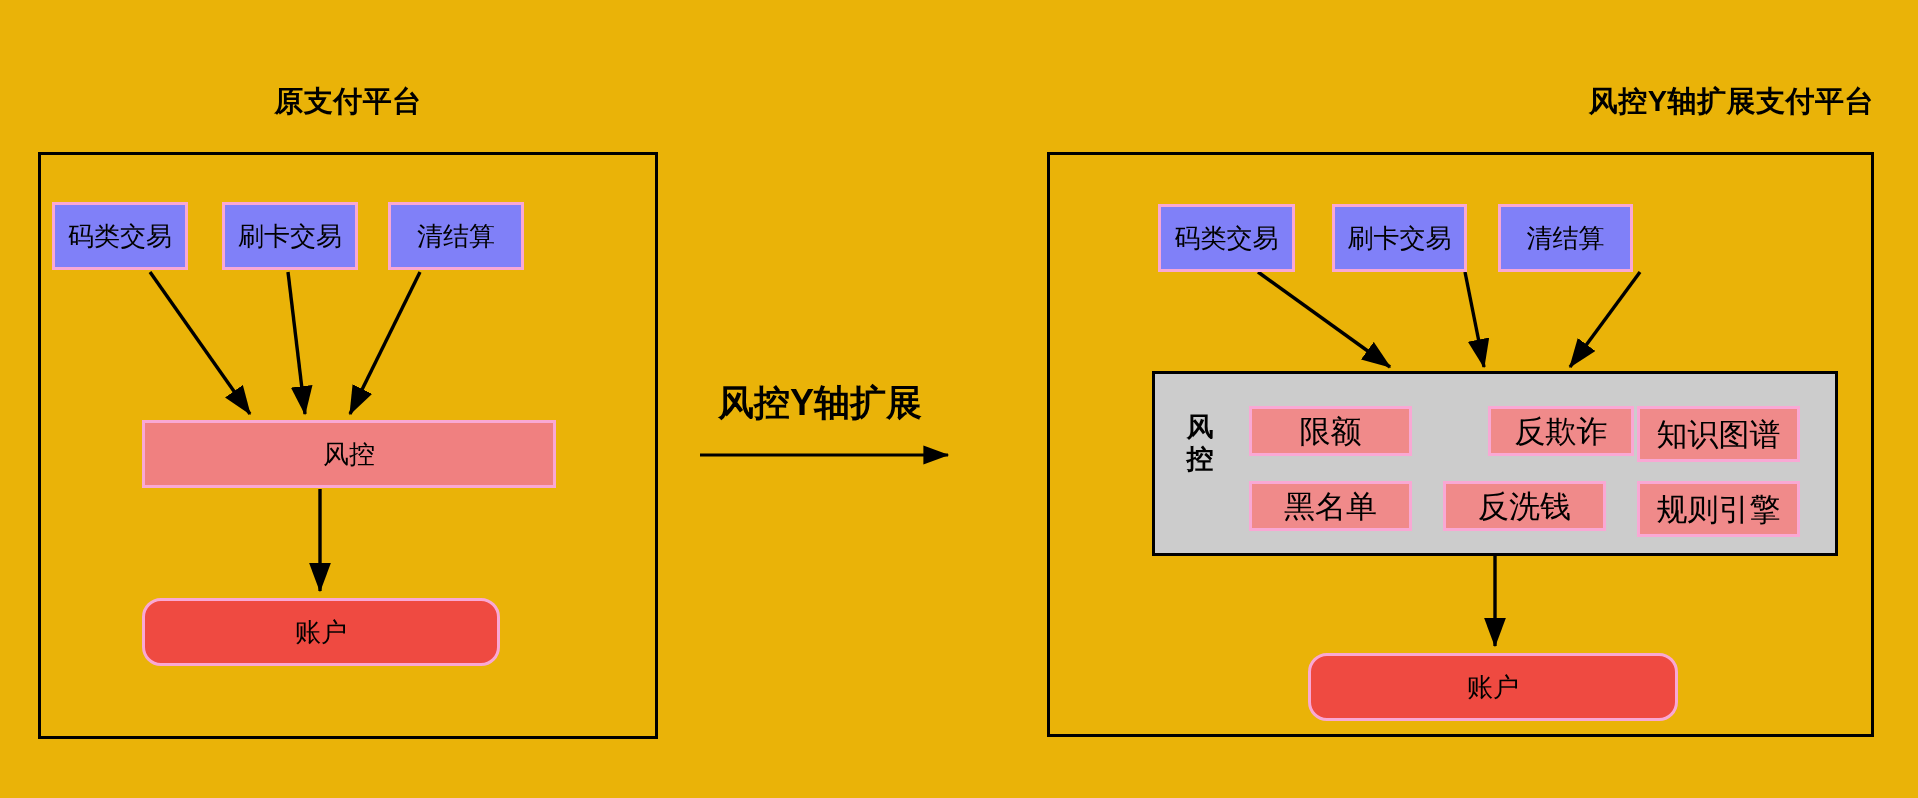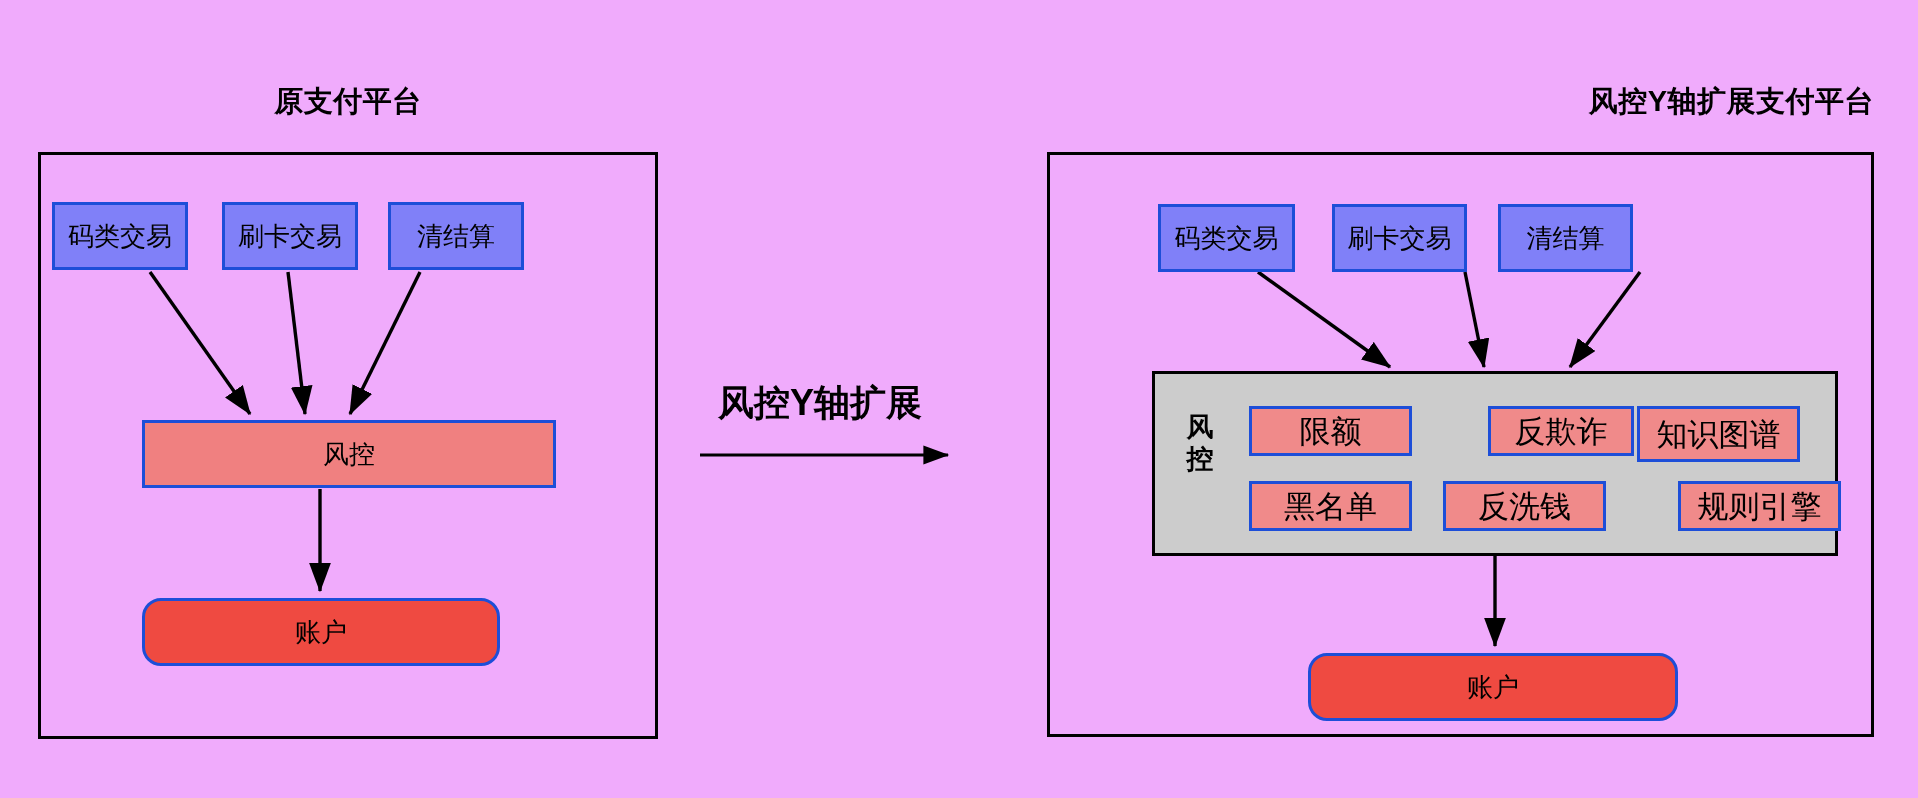--- a/index.html
+++ b/index.html
@@ -11,21 +11,21 @@
     width: 1918px;
     height: 798px;
     font-family: "Liberation Sans", "DejaVu Sans", sans-serif;
     overflow: hidden;
     position: relative;
   }
   #stage {
     position: relative;
     width: 1918px;
     height: 798px;
-    background: #f0abfc;
+    background: #eab308;
   }
 
   
   .panel-title {
     position: absolute;
     font-weight: bold;
     color: #000000;
     font-size: 29px;
     letter-spacing: 0.5px;
     white-space: nowrap;
@@ -37,21 +37,21 @@
     position: absolute;
     border: 3px solid #000000;
     background: transparent;
     box-sizing: border-box;
   }
 
   
   .node {
     position: absolute;
     box-sizing: border-box;
-    border: 3px solid #1d4ed8;
+    border: 3px solid #f9a8d4;
     display: flex;
     align-items: center;
     justify-content: center;
     color: #000000;
     font-size: 26px;
     white-space: nowrap;
     line-height: 1;
   }
   .node.blue  { background: #8080f8; }
   .node.salmon{ background: #f08080; }
@@ -174,21 +174,21 @@
   <div class="node sub" style="left:1637px; top:406px; width:163px; height:56px;">
     <span>知识图谱</span>
   </div>
 
   <div class="node sub" style="left:1249px; top:481px; width:163px; height:50px;justify-content:center;">
     <span>黑名单</span>
   </div>
   <div class="node sub" style="left:1443px; top:481px; width:163px; height:50px;">
     <span>反洗钱</span>
   </div>
-  <div class="node sub" style="left:1637px; top:481px; width:163px; height:50px;margin-left:41px;">
+  <div class="node sub" style="left:1637px; top:481px; width:163px; height:56px;">
     <span>规则引擎</span>
   </div>
 
   <div class="node red" style="left:1308px; top:653px; width:370px; height:68px;">
     <span>账户</span>
   </div>
 
 </div>
 
 </body></html>

